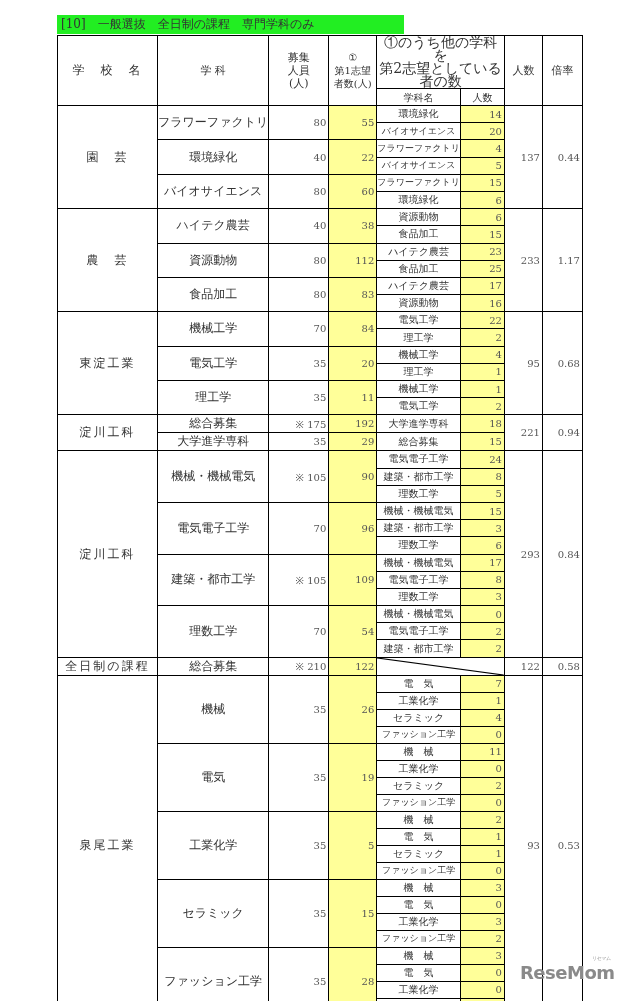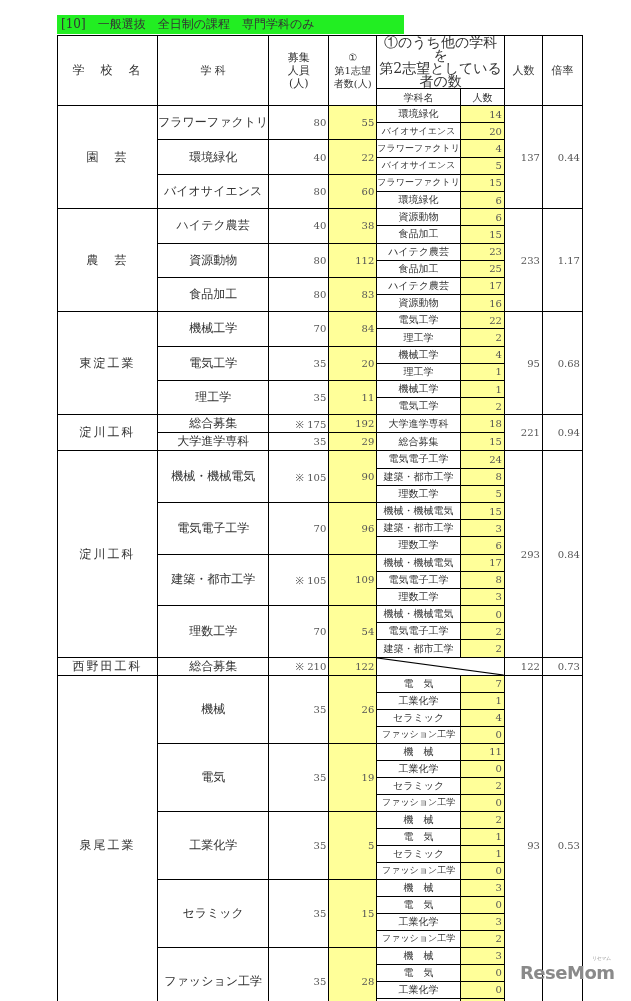--- a/index.html
+++ b/index.html
@@ -244,31 +244,31 @@
       </tr>
       <tr style="height: 17.2px;">
         <td class="c" style="font-size:10px">電気電子工学</td>
         <td class="r y smallnum">2</td>
       </tr>
       <tr style="height: 17.2px;">
         <td class="c" style="font-size:10px">建築・都市工学</td>
         <td class="r y smallnum">2</td>
       </tr>
       <tr class="thickTop" style="height: 16px;">
-        <td rowspan="1" class="c school">西野田工科</td>
+        <td rowspan="1" class="c school">全日制の課程</td>
         <td rowspan="1" class="c dept">総合募集</td>
         <td rowspan="1" class="r smallnum">※ 210</td>
         <td rowspan="1" class="r y smallnum">122</td>
         <td colspan="2" class="diag">
           <svg viewBox="0 0 100 10" preserveAspectRatio="none">
             <line x1="0" y1="0" x2="100" y2="10" stroke="#000" stroke-width="1.2" vector-effect="non-scaling-stroke"></line>
           </svg>
         </td>
         <td rowspan="1" class="r smallnum">122</td>
-        <td rowspan="1" class="r smallnum">0.73</td>
+        <td rowspan="1" class="r smallnum">0.58</td>
       </tr>
       <tr class="thickTop" style="height: 16.5px;">
         <td rowspan="20" class="c school">泉尾工業</td>
         <td rowspan="4" class="c dept">機械</td>
         <td rowspan="4" class="r smallnum">35</td>
         <td rowspan="4" class="r y smallnum">26</td>
         <td class="c" style="font-size:10px">電　気</td>
         <td class="r y smallnum">7</td>
         <td rowspan="20" class="r smallnum">93</td>
         <td rowspan="20" class="r smallnum">0.53</td>

